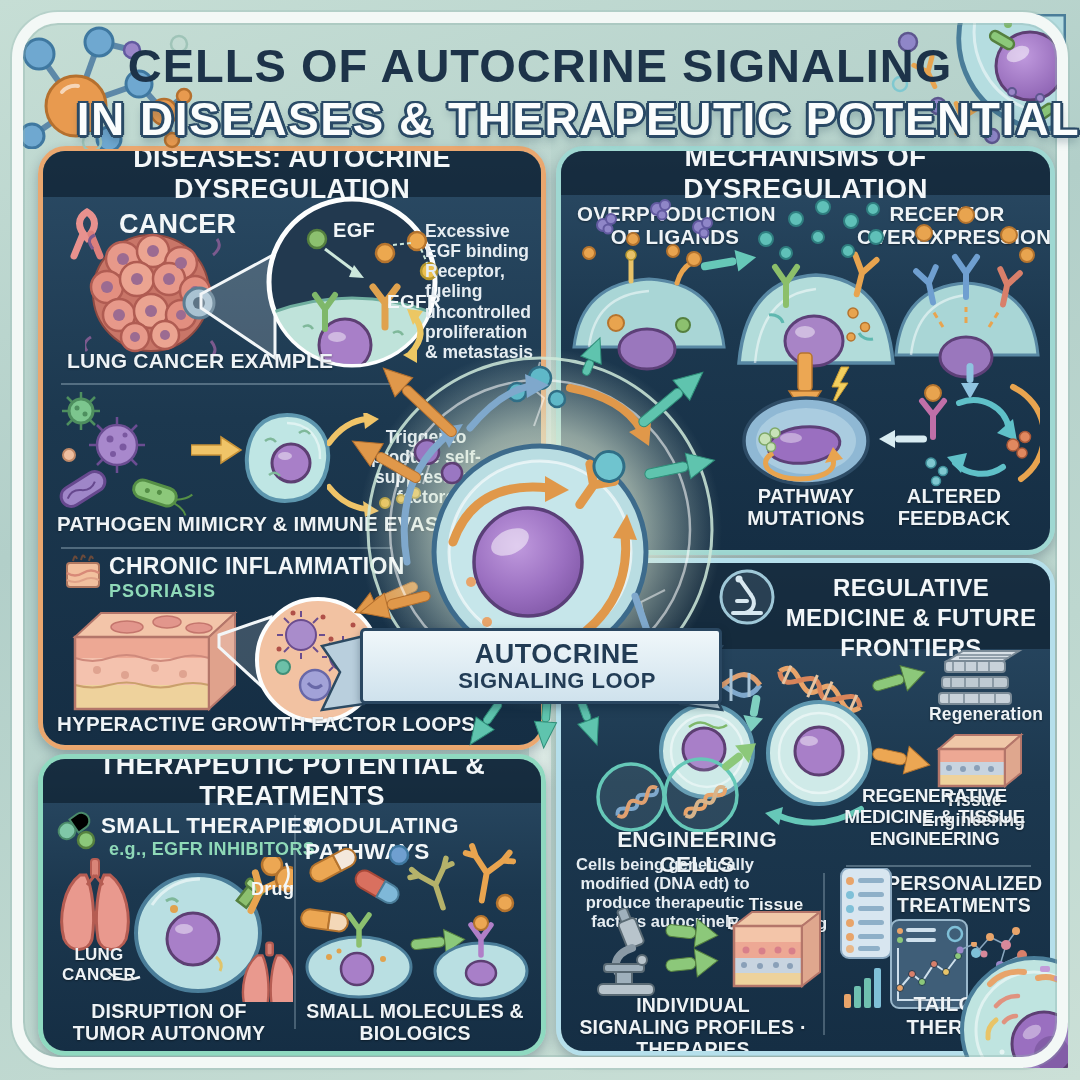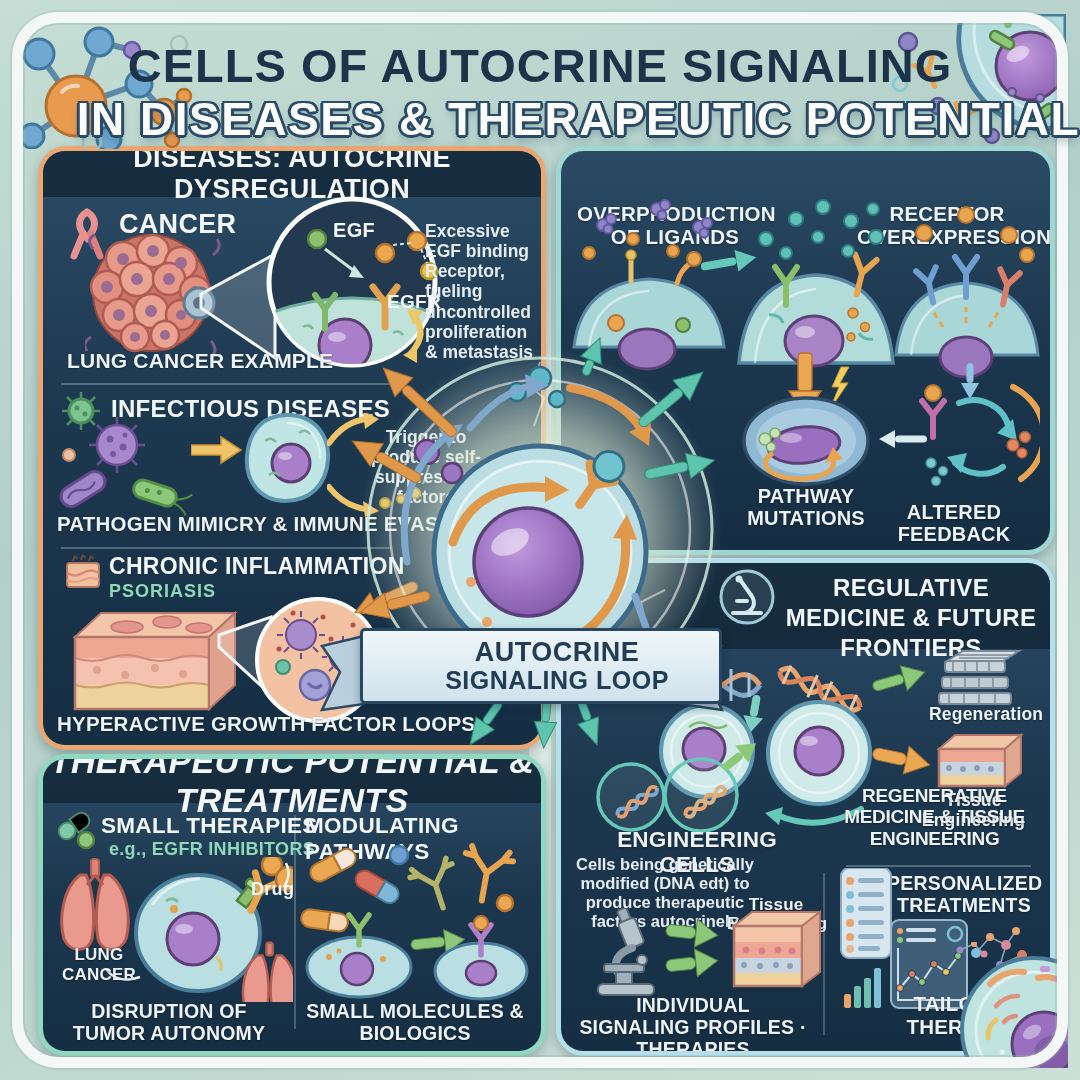--- a/index.html
+++ b/index.html
@@ -25,21 +25,21 @@
   .note{position:absolute;color:#e6edf2;font-weight:600;line-height:1.15;}
   .sep{position:absolute;height:2px;background:rgba(200,222,232,.32);}
   .vsep{position:absolute;width:2px;background:rgba(200,222,232,.28);}
   .teal{color:#8fd9b8;}
   .beamv{position:absolute;z-index:1;background:linear-gradient(to bottom,rgba(255,255,255,0),rgba(255,255,255,.8) 28%,rgba(255,255,255,.8) 72%,rgba(255,255,255,0));opacity:.55;}
   .beamh{position:absolute;z-index:1;background:linear-gradient(to right,rgba(255,255,255,.7),rgba(255,255,255,0));opacity:.4;}
   .banner{position:absolute;left:360px;top:628px;width:324px;height:70px;z-index:6;
     background:linear-gradient(180deg,#f0f7fa,#cfe2ed);border:3px solid #2a4761;border-radius:5px;
     display:flex;flex-direction:column;align-items:center;justify-content:center;line-height:1.08;
     box-shadow:0 4px 8px rgba(10,30,45,.35);color:#223c55;font-weight:700;letter-spacing:.5px;padding-left:32px;}
-  .banner .l1{font-size:27px;} .banner .l2{font-size:25px;}
+  .banner .l1{font-size:27px;} .banner .l2{font-size:22px;}
   svg{display:block;}
 </style>
 </head>
 <body>
 
 <div id="stage">
 
   <div class="beamv" style="left:529px;top:120px;width:22px;height:900px;"></div>
   <div class="beamh" style="left:645px;top:538px;width:400px;height:18px;"></div>
 
@@ -143,21 +143,20 @@
             <line x1="10" y1="22" x2="3" y2="22"></line>
             <line x1="34" y1="22" x2="41" y2="22"></line>
           <line x1="13" y1="13" x2="8" y2="8"></line>
             <line x1="31" y1="13" x2="36" y2="8"></line>
             <line x1="13" y1="31" x2="8" y2="36"></line>
             <line x1="31" y1="31" x2="36" y2="36"></line>
         </g>
         <circle cx="18" cy="19" r="2.5" fill="#4e8f5f"></circle>
           <circle cx="26" cy="25" r="2.5" fill="#4e8f5f"></circle>
       </svg>
-      <div class="sh" style="left:68px;top:244px;font-size:24px;">INFECTIOUS DISEASES</div>
 
       <svg class="abs" style="left:12px;top:266px;" width="140" height="100" viewBox="0 0 140 100">
         <circle cx="14" cy="38" r="6" fill="#eebfa0" stroke="#c28a68" stroke-width="2"></circle>
         <g stroke="#6b4d92" stroke-width="2.5">
           <line x1="62" y1="8" x2="62" y2="0"></line>
             <line x1="62" y1="48" x2="62" y2="56"></line>
             <line x1="42" y1="28" x2="34" y2="28"></line>
             <line x1="82" y1="28" x2="90" y2="28"></line>
           <line x1="48" y1="14" x2="42" y2="8"></line>
             <line x1="76" y1="14" x2="82" y2="8"></line>
@@ -283,20 +282,21 @@
           <rect x="0" y="-5" width="46" height="10" rx="5"></rect>
             <polygon points="46,-12 68,0 46,12"></polygon>
         </g>
       </svg>
       <div class="cap" style="left:14px;top:562px;width:440px;font-size:20.5px;text-align:left;">HYPERACTIVE GROWTH FACTOR LOOPS</div>
     </div>
   </div>
 
   <div class="panel" style="left:556px;top:146px;width:489px;height:399px;border:5px solid #9fd8d2;">
     <div class="pbody">
+      <div class="phead" style="height:44px;font-size:28px;">MECHANISMS OF DYSREGULATION</div>
       <div class="cap" style="left:16px;top:52px;width:196px;font-size:20.5px;">OVERPRODUCTION OF LIGANDS</div>
       <div class="cap" style="left:296px;top:52px;width:180px;font-size:20.5px;">RECEPTOR OVEREXPRESSION</div>
 
       <svg class="abs" style="left:0;top:44px;" width="479" height="345" viewBox="0 0 479 345">
 
         <path d="M13,152 Q20,88 88,84 Q156,88 163,152 Z" fill="#a9d6d6" stroke="#5888a4" stroke-width="3"></path>
         <path d="M28,152 Q34,100 88,96" stroke="rgba(255,255,255,.5)" stroke-width="2.5" fill="none"></path>
         <ellipse cx="86" cy="154" rx="28" ry="20" fill="#9a77bd" stroke="#5d4078" stroke-width="3"></ellipse>
         <circle cx="55" cy="128" r="8" fill="#e8a44f" stroke="#b5742e" stroke-width="2"></circle>
         <circle cx="122" cy="130" r="7" fill="#8cc06f" stroke="#55803f" stroke-width="2"></circle>
@@ -424,27 +424,27 @@
             <circle cx="464" cy="242" r="5.5"></circle>
             <circle cx="461" cy="258" r="5"></circle>
           </g>
         <g fill="#7fc8d0" stroke="#3f8f9a" stroke-width="1.5">
             <circle cx="370" cy="268" r="5"></circle>
             <circle cx="382" cy="276" r="4.5"></circle>
             <circle cx="375" cy="286" r="4.5"></circle>
           </g>
       </svg>
       <div class="cap" style="left:176px;top:334px;width:138px;font-size:20px;">PATHWAY MUTATIONS</div>
-      <div class="cap" style="left:318px;top:334px;width:150px;font-size:20px;margin-top:16px;">ALTERED FEEDBACK</div>
+      <div class="cap" style="left:318px;top:334px;width:150px;font-size:20px;">ALTERED FEEDBACK</div>
     </div>
   </div>
 
   <div class="panel" style="left:38px;top:754px;width:498px;height:292px;border:5px solid #8fd9c0;">
     <div class="pbody">
-      <div class="phead" style="height:44px;font-size:34px;font-style:italic;">THERAPEUTIC POTENTIAL &amp; TREATMENTS</div>
+      <div class="phead" style="height:44px;font-size:27px;">THERAPEUTIC POTENTIAL &amp; TREATMENTS</div>
       <div class="vsep" style="left:251px;top:56px;height:214px;"></div>
 
       <svg class="abs" style="left:12px;top:50px;" width="44" height="44" viewBox="0 0 44 44">
         <g transform="translate(19,17) rotate(-35)">
           <rect x="-17" y="-8" width="17" height="16" fill="#7fc8a8" stroke="#4a8a6a" stroke-width="2" rx="8"></rect>
           <path d="M0,-8 h9 a8,8 0 0 1 0,16 h-9 z" fill="#dcе8e0" stroke="#4a8a6a" stroke-width="2"></path>
         </g>
         <circle cx="31" cy="31" r="8" fill="#8cc87a" stroke="#55803f" stroke-width="2.5"></circle>
       </svg>
       <div class="sh" style="left:58px;top:54px;font-size:22.5px;">SMALL THERAPIES</div>

